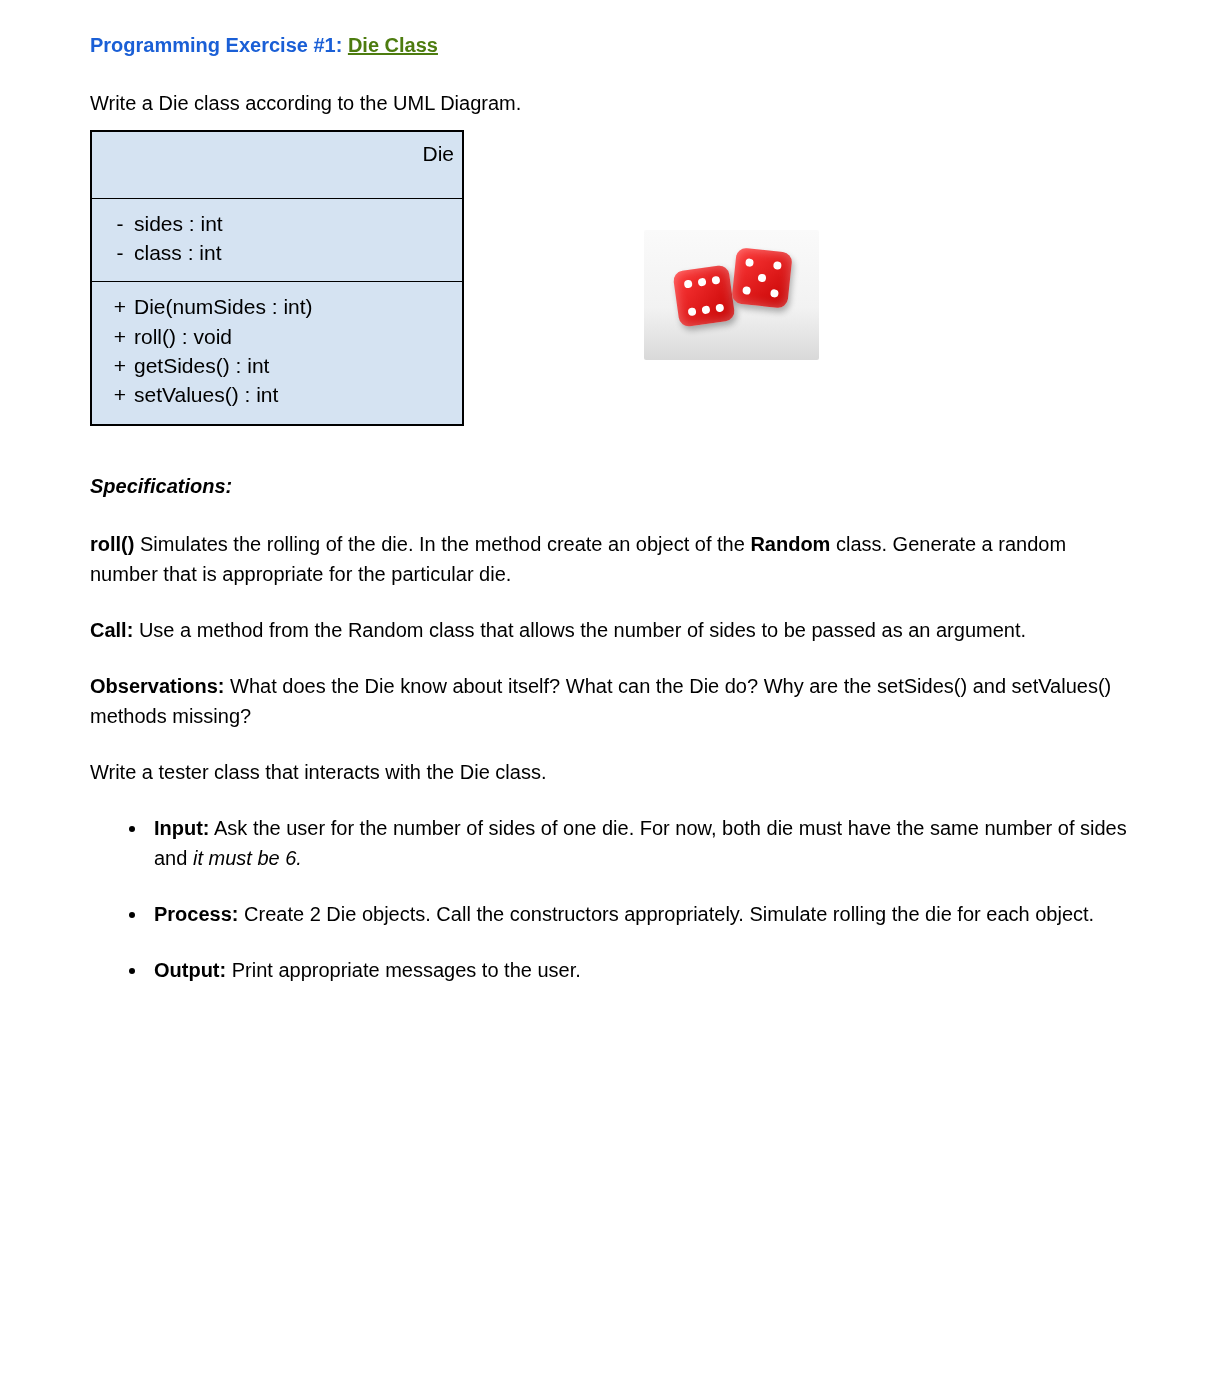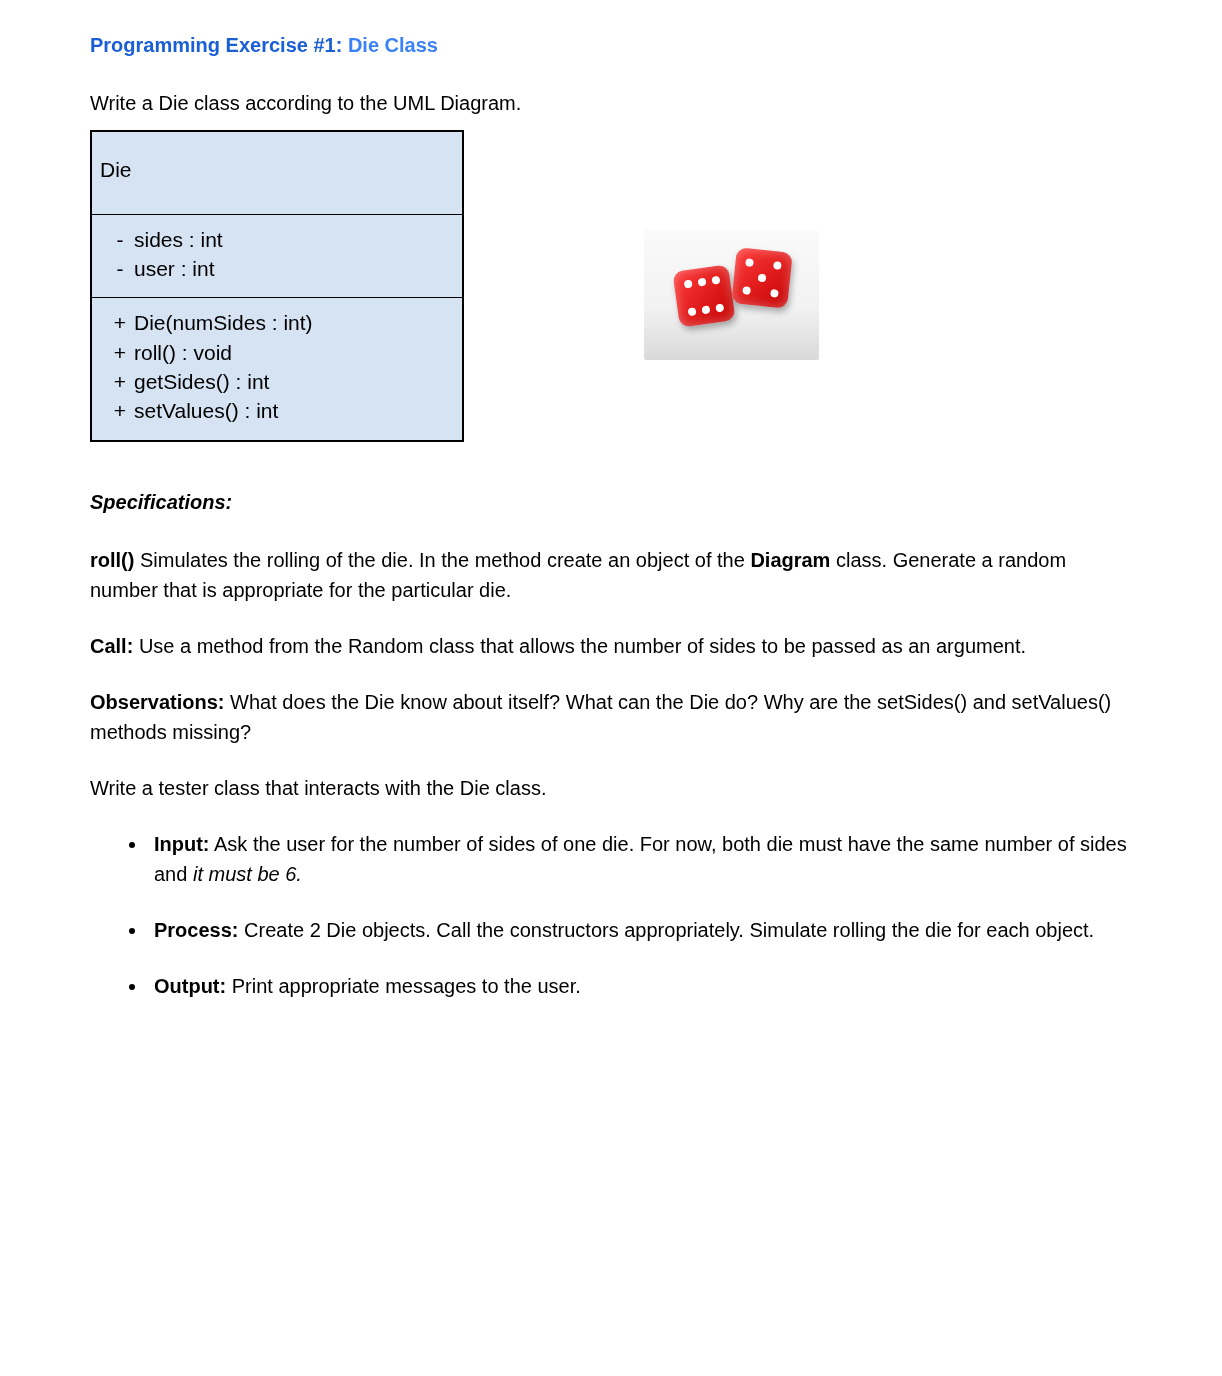--- a/index.html
+++ b/index.html
@@ -11,37 +11,37 @@
       padding: 30px 90px 60px 90px;
       line-height: 1.5;
       max-width: 1222px;
       box-sizing: border-box;
     }
     .title {
       font-weight: bold;
       margin-bottom: 28px;
     }
     .title .t-blue { color: #1a5fd6; }
-    .title .t-brown { color: #3b82f6; }
+    .title .t-brown { color: #4d7c0f; text-decoration: underline; }
     .intro { margin-bottom: 12px; }
     .row {
       display: flex;
       align-items: flex-start;
       gap: 180px;
       margin-bottom: 45px;
     }
     .uml {
       border: 2px solid #000;
       background: #d5e3f2;
       width: 370px;
       font-size: 21px;
     }
     .uml-title {
-      text-align: left;
-      padding: 22px 8px 28px 8px;
+      text-align: right;
+      padding: 6px 8px 28px 8px;
       border-bottom: 1px solid #000;
     }
     .uml-section {
       padding: 10px 14px 14px 14px;
     }
     .uml-section.attrs {
       border-bottom: 1px solid #000;
     }
     .uml-line {
       display: flex;
@@ -112,21 +112,21 @@
 <div class="row">
   <div class="uml">
     <div class="uml-title">Die</div>
     <div class="uml-section attrs">
       <div class="uml-line">
         <span class="vis">-</span>
         <span class="sig">sides : int</span>
       </div>
       <div class="uml-line">
         <span class="vis">-</span>
-        <span class="sig">user : int</span>
+        <span class="sig">class : int</span>
       </div>
     </div>
     <div class="uml-section">
       <div class="uml-line">
         <span class="vis">+</span>
         <span class="sig">Die(numSides : int)</span>
       </div>
       <div class="uml-line">
         <span class="vis">+</span>
         <span class="sig">roll() : void</span>
@@ -159,21 +159,21 @@
         <span class="pip" style="left:10px;top:38px;"></span>
         <span class="pip" style="left:38px;top:38px;"></span>
       </div>
     </div>
   </div>
 </div>
 
 <div class="spec-h">Specifications:</div>
 
 <div class="para">
-  <span class="b">roll()</span><span> Simulates the rolling of the die. In the method create an object of the </span><span class="b">Diagram</span><span> class. Generate a random number that is appropriate for the particular die.</span>
+  <span class="b">roll()</span><span> Simulates the rolling of the die. In the method create an object of the </span><span class="b">Random</span><span> class. Generate a random number that is appropriate for the particular die.</span>
 </div>
 
 <div class="para">
   <span class="b">Call:</span><span> Use a method from the Random class that allows the number of sides to be passed as an argument.</span>
 </div>
 
 <div class="para">
   <span class="b">Observations:</span><span> What does the Die know about itself? What can the Die do? Why are the setSides() and setValues() methods missing?</span>
 </div>
 

